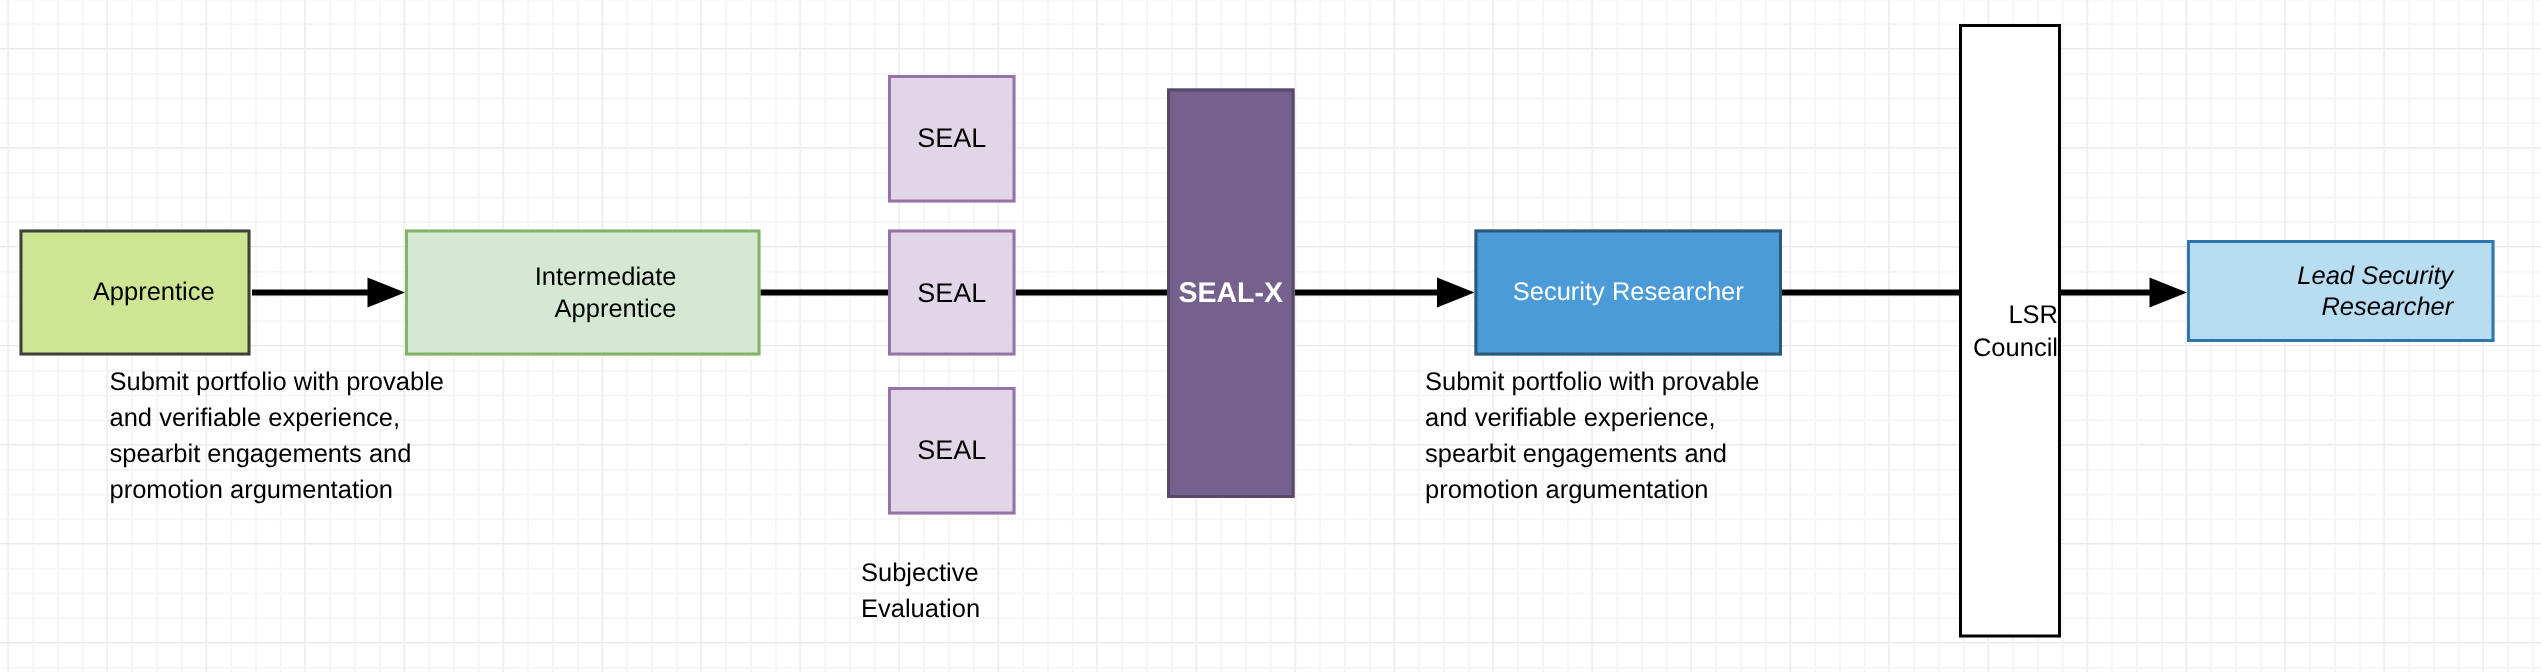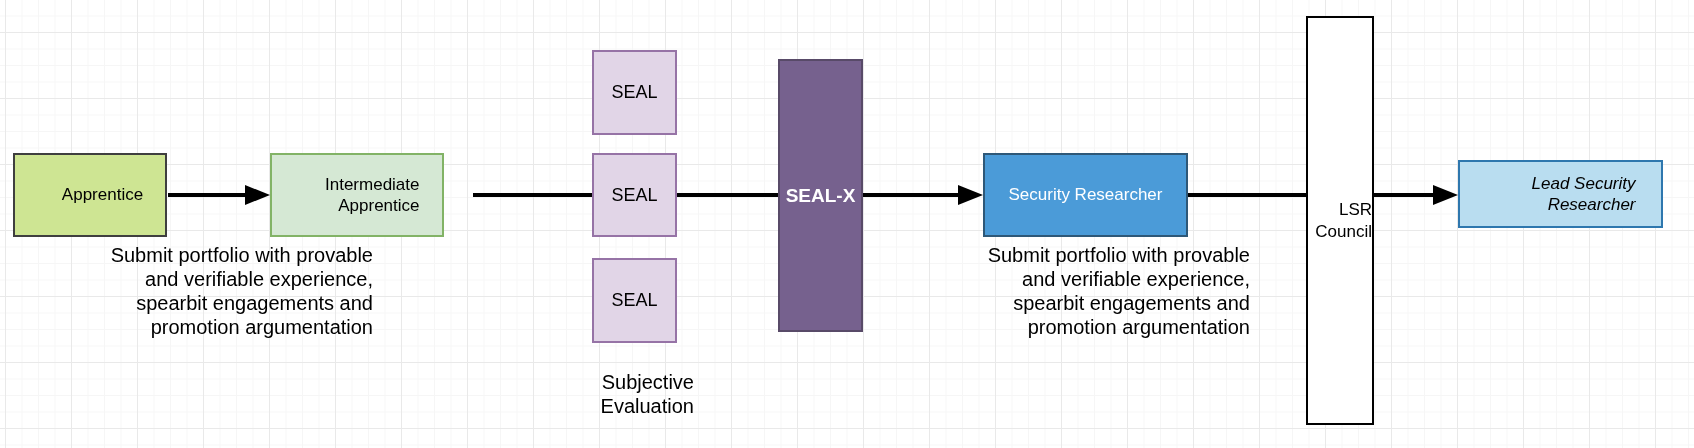--- a/index.html
+++ b/index.html
@@ -54,22 +54,22 @@
     width: 0;
     height: 0;
     border-top: 10px solid transparent;
     border-bottom: 10px solid transparent;
     border-left: 25px solid #000000;
     top: 185px;
     z-index: 1;
   }
   .note {
     position: absolute;
-    text-align: right;
-    font-size: 20px;
+    text-align: left;
+    font-size: 17px;
     line-height: 24px;
     color: #000000;
     z-index: 2;
   }
 </style>
 </head>
 <body>
 
 <div id="canvas">
 
@@ -84,21 +84,21 @@
 
   <div class="edge" style="left:1188px; width:118px;"></div>
 
   <div class="edge" style="left:1374px; width:61px;"></div>
   <div class="arrowhead" style="left:1433px;"></div>
 
   <div class="node node-apprentice" style="left:13px; top:153px; width:154px; height:84px;">
     <div class="lbl">Apprentice</div>
   </div>
 
-  <div class="node node-intermediate" style="left:270px; top:153px; width:174px; height:84px;">
+  <div class="node node-intermediate" style="left:270px; top:153px; width:237px; height:84px;">
     <div class="lbl" style="width:125px;">Intermediate Apprentice</div>
   </div>
 
   <div class="node node-seal" style="left:592px; top:50px; width:85px; height:85px;">
     <div class="lbl">SEAL</div>
   </div>
 
   <div class="node node-seal" style="left:592px; top:153px; width:85px; height:84px;">
     <div class="lbl">SEAL</div>
   </div>

